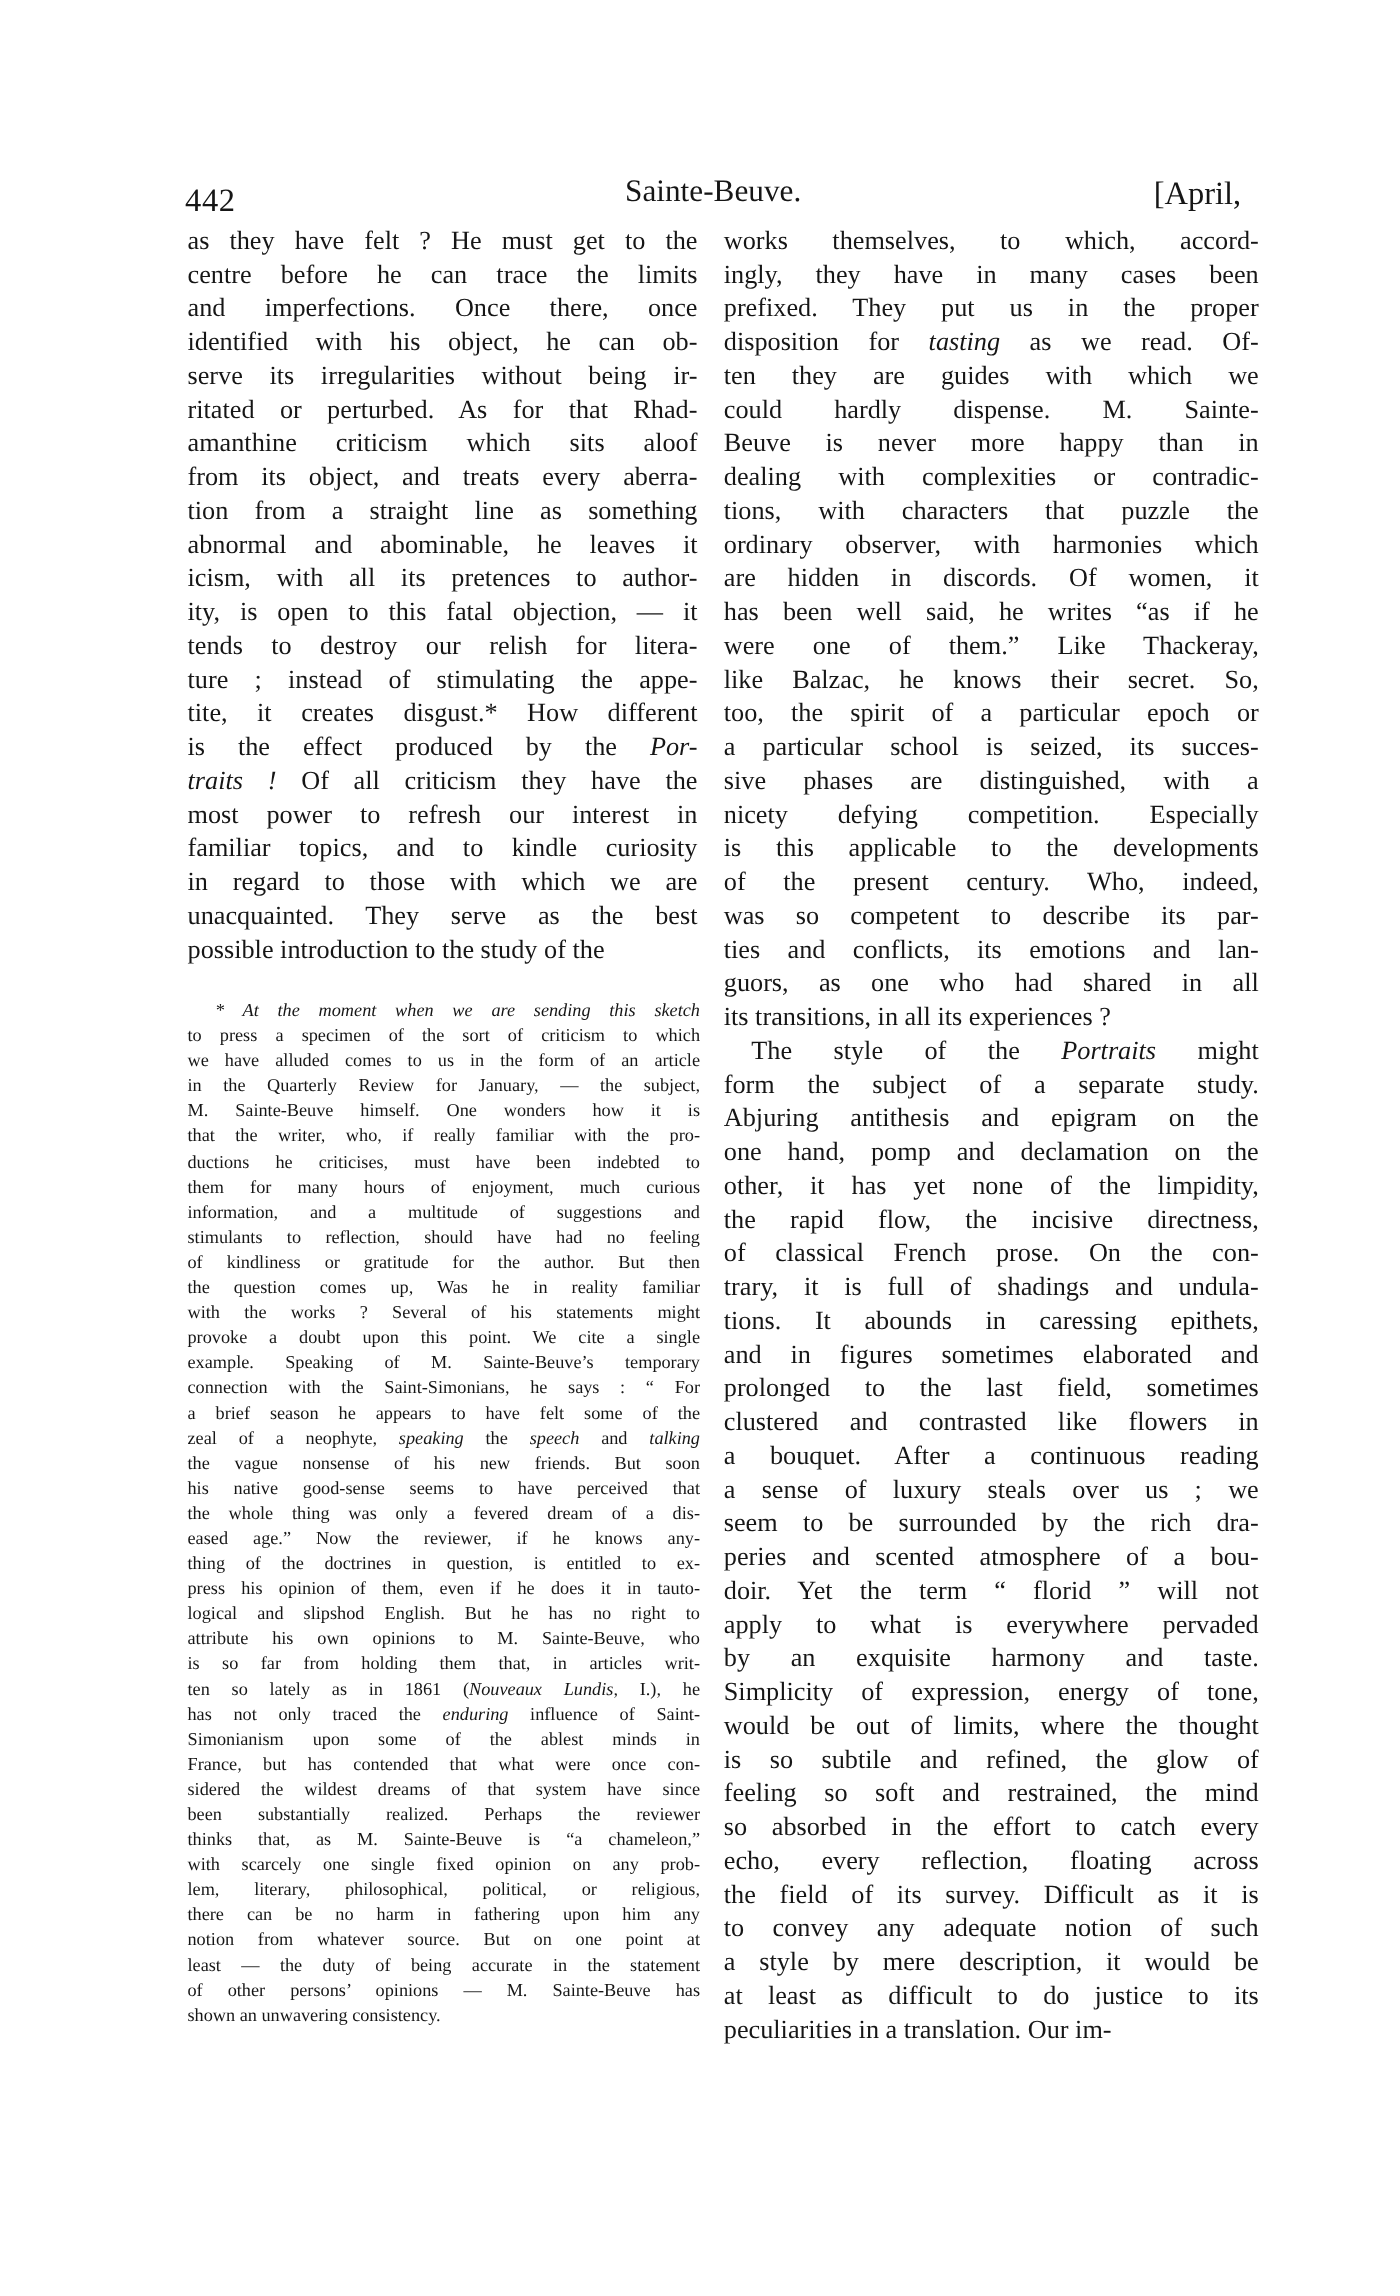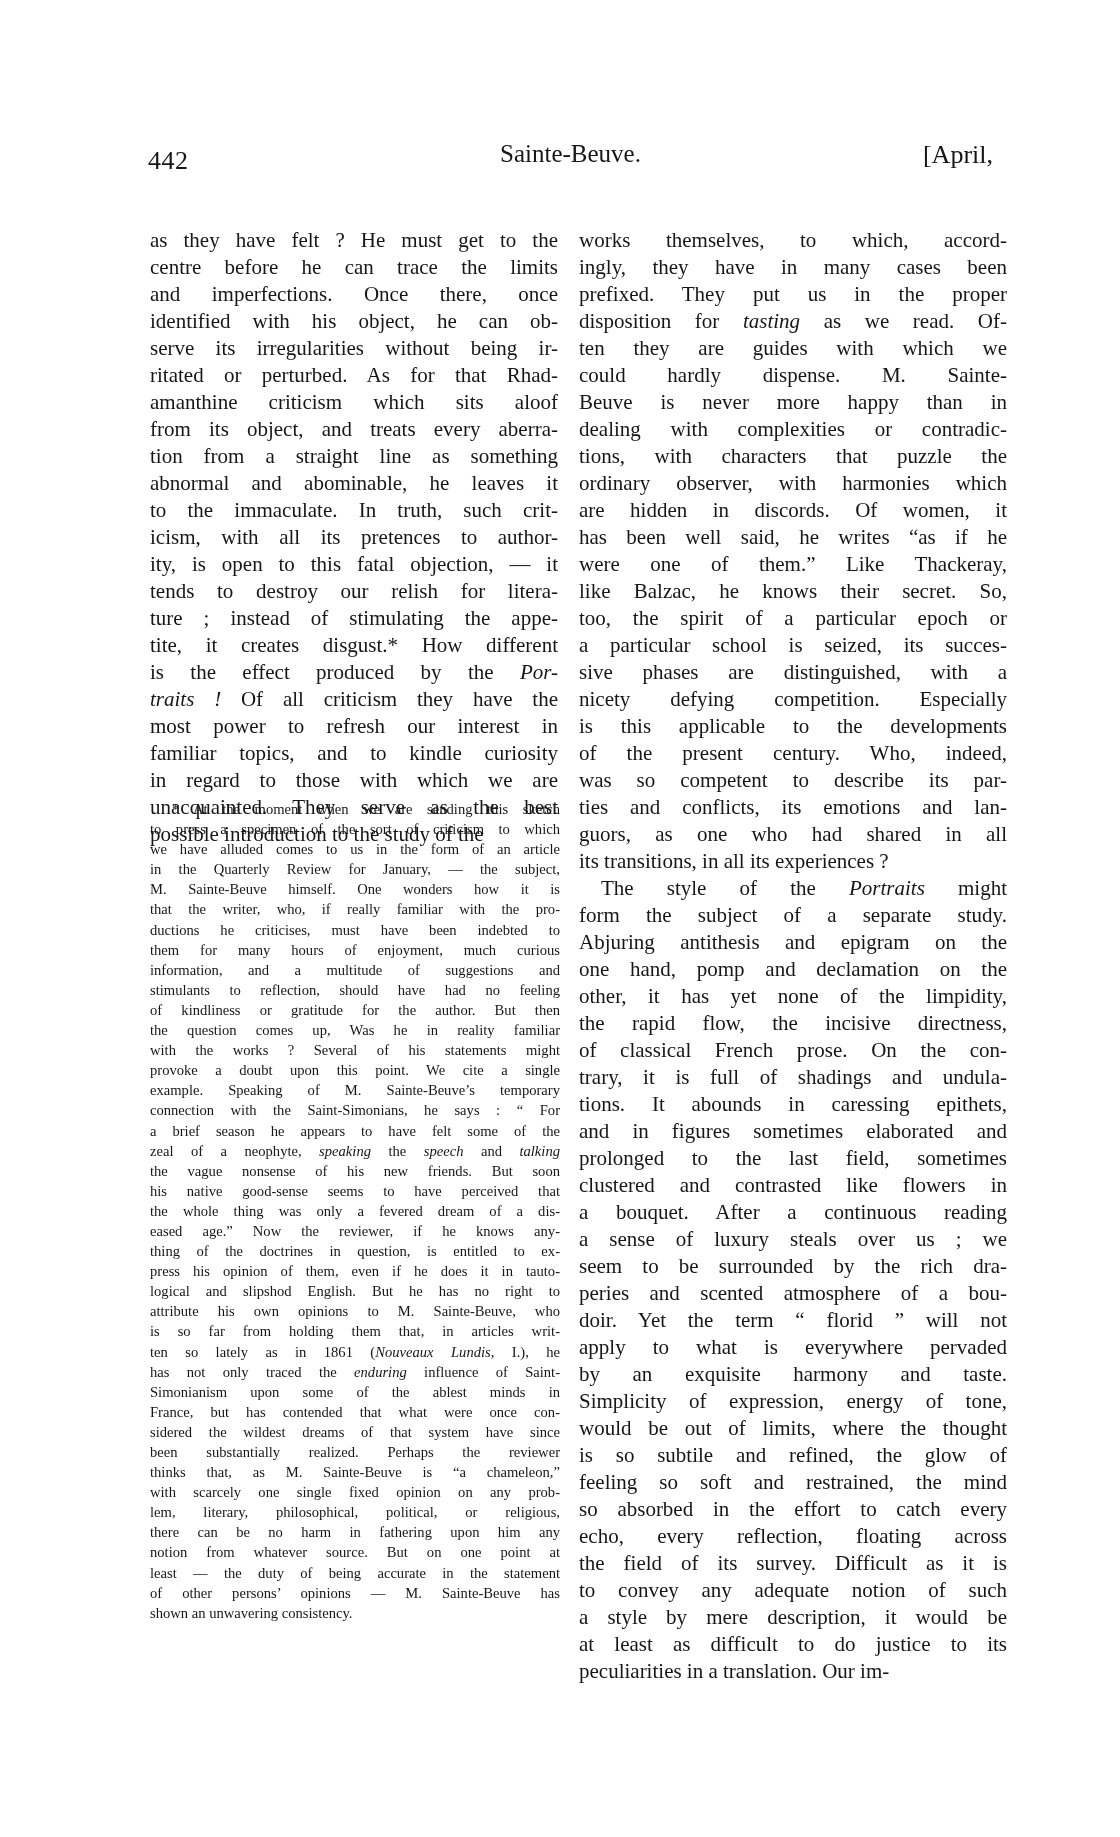--- a/index.html
+++ b/index.html
@@ -3,32 +3,32 @@
 <meta charset="utf-8">
 <style>
   html, body { margin: 0; padding: 0; background: #ffffff; }
   body { width: 1120px; height: 1837px; position: relative; overflow: hidden;
          font-family: "Liberation Serif", "DejaVu Serif", serif; color: #161616; }
   .page { position: absolute; left: 0; top: 0; width: 1016px; height: 1837px; }
   .running-head { position: absolute; top: 140px; left: 148px; width: 845px; height: 30px; }
   .folio { position: absolute; left: 0; top: 6px; font-size: 26px; letter-spacing: 0.5px; }
   .running-title { position: absolute; left: 0; right: 0; top: 0; text-align: center; font-size: 25px; }
   .running-date { position: absolute; right: 0; top: 0; font-size: 26px; }
-  .col { position: absolute; margin-top: 48px; }
+  .col { position: absolute; }
   .col-left { left: 150px; width: 408px; top: 179px; }
   .col-right { left: 579px; width: 428px; top: 179px; }
   .line { display: block; height: 27px; line-height: 27px; font-size: 21px;
           text-align: justify; text-align-last: justify; white-space: nowrap; overflow: visible; }
   .line.last { text-align-last: left; }
   .line.indent { padding-left: 22px; }
   .footnote { position: absolute; left: 150px; width: 410px; top: 799px; }
   .fline { display: block; height: 20.1px; line-height: 20.1px; font-size: 14.6px;
            text-align: justify; text-align-last: justify; white-space: nowrap; }
   .fline.last { text-align-last: left; }
-  .fline.indent { padding-left: 22px; }
+  .fline.indent { padding-left: 22px; font-style: italic; }
   i { font-style: italic; }
 </style>
 </head>
 <body>
 
 <div class="page">
   <div class="running-head">
     <span class="folio">442</span>
     <span class="running-title">Sainte-Beuve.</span>
     <span class="running-date">[April,</span>
@@ -38,21 +38,20 @@
       <span class="line"><span>as they have felt ?  He must get to the</span></span>
       <span class="line"><span>centre before he can trace the limits</span></span>
       <span class="line"><span>and imperfections.  Once there, once</span></span>
       <span class="line"><span>identified with his object, he can ob-</span></span>
       <span class="line"><span>serve its irregularities without being ir-</span></span>
       <span class="line"><span>ritated or perturbed.  As for that Rhad-</span></span>
       <span class="line"><span>amanthine criticism which sits aloof</span></span>
       <span class="line"><span>from its object, and treats every aberra-</span></span>
       <span class="line"><span>tion from a straight line as something</span></span>
       <span class="line"><span>abnormal and abominable, he leaves it</span></span>
-      <span class="line"><span>to the immaculate.  In truth, such crit-</span></span>
       <span class="line"><span>icism, with all its pretences to author-</span></span>
       <span class="line"><span>ity, is open to this fatal objection, — it</span></span>
       <span class="line"><span>tends to destroy our relish for litera-</span></span>
       <span class="line"><span>ture ; instead of stimulating the appe-</span></span>
       <span class="line"><span>tite, it creates disgust.*  How different</span></span>
       <span class="line"><span>is the effect produced by the </span><i>Por-</i></span>
       <span class="line"><i>traits !</i><span>  Of all criticism they have the</span></span>
       <span class="line"><span>most power to refresh our interest in</span></span>
       <span class="line"><span>familiar topics, and to kindle curiosity</span></span>
       <span class="line"><span>in regard to those with which we are</span></span>

